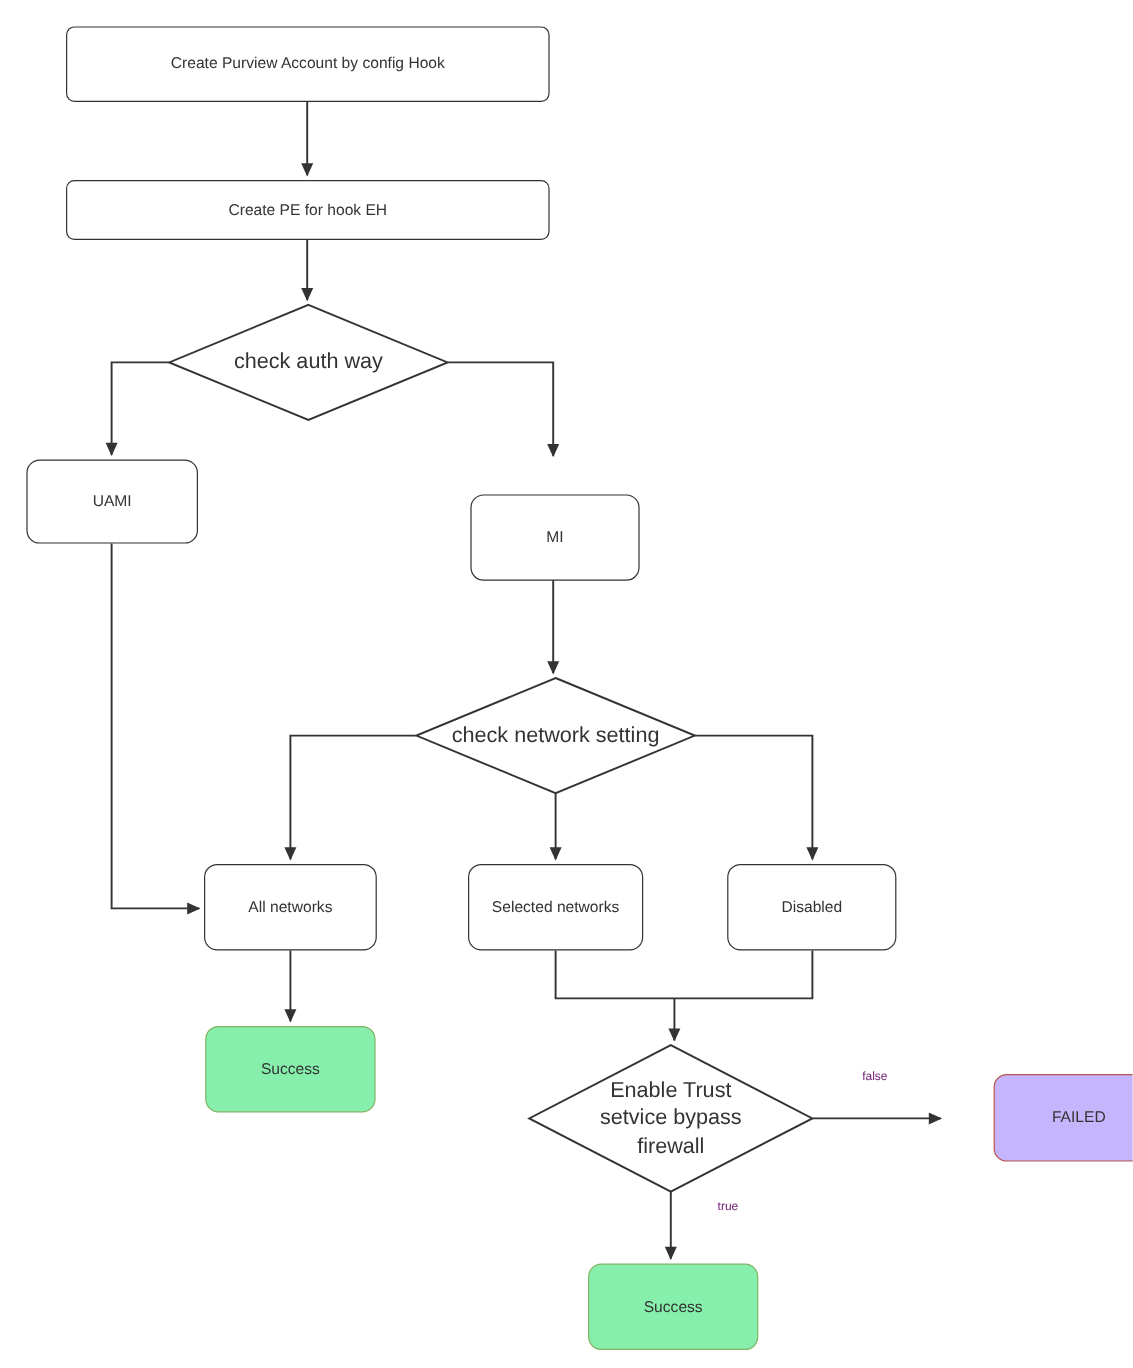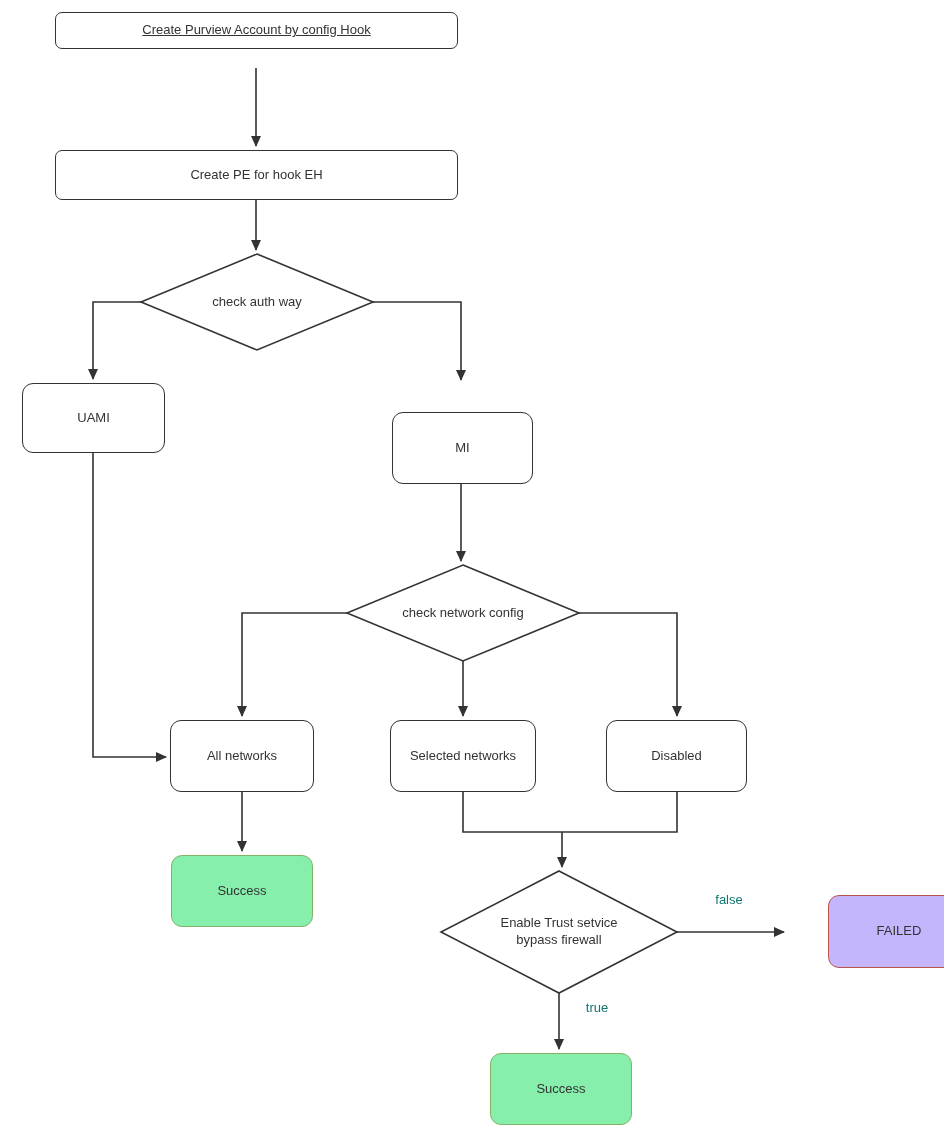--- a/index.html
+++ b/index.html
@@ -55,28 +55,28 @@
     border-color: #b85450;
     margin-left: 40px;
   }
   .diamond-label {
     position: absolute;
     display: flex;
     align-items: center;
     justify-content: center;
     text-align: center;
     color: #333333;
-    font-size: 13px;
+    font-size: 18px;
     line-height: 1.3;
     pointer-events: none;
   }
   .edge-label {
     position: absolute;
-    color: #0f766e;
-    font-size: 13px;
+    color: #701a75;
+    font-size: 10px;
     text-align: center;
   }
 </style>
 </head>
 <body>
 
 <div class="canvas">
 
   <svg class="edges-layer" width="944" height="1140" viewBox="0 0 944 1140" xmlns="http://www.w3.org/2000/svg">
     <defs>
@@ -98,21 +98,21 @@
     <path class="edge" d="M347,613 H242 V716" marker-end="url(#arrow)"></path>
     <path class="edge" d="M463,661 V716" marker-end="url(#arrow)"></path>
     <path class="edge" d="M579,613 H677 V716" marker-end="url(#arrow)"></path>
     <path class="edge" d="M242,792 V851" marker-end="url(#arrow)"></path>
     <path class="edge" d="M463,792 V832 H677 V792"></path>
     <path class="edge" d="M562,832 V867" marker-end="url(#arrow)"></path>
     <path class="edge" d="M677,932 H784" marker-end="url(#arrow)"></path>
     <path class="edge" d="M559,993 V1049" marker-end="url(#arrow)"></path>
   </svg>
 
-  <div class="node process" style="left:55px; top:12px; width:403px; height:37px;text-decoration:underline;">
+  <div class="node process" style="left:55px; top:22px; width:403px; height:63px;">
     <span>Create Purview Account by config Hook</span>
   </div>
 
   <div class="node rounded" style="left:22px; top:383px; width:143px; height:70px;">
     <span>UAMI</span>
   </div>
 
   <div class="node process" style="left:55px; top:150px; width:403px; height:50px;">
     <span>Create PE for hook EH</span>
   </div>
@@ -140,21 +140,21 @@
   <div class="node rounded failed" style="left:788px; top:895px; width:142px; height:73px;">
     <span>FAILED</span>
   </div>
 
   <div class="node rounded success" style="left:490px; top:1053px; width:142px; height:72px;">
     <span>Success</span>
   </div>
 
   <div class="diamond-label" style="left:157px; top:288px; width:200px; height:28px;">check auth way</div>
 
-  <div class="diamond-label" style="left:363px; top:599px; width:200px; height:28px;">check network config</div>
+  <div class="diamond-label" style="left:363px; top:599px; width:200px; height:28px;">check network setting</div>
 
   <div class="diamond-label" style="left:484px; top:908px; width:150px; height:48px;">Enable Trust setvice bypass firewall</div>
 
   <div class="edge-label" style="left:699px; top:892px; width:60px;">false</div>
 
-  <div class="edge-label" style="left:577px; top:1000px; width:40px; text-align:center;">true</div>
+  <div class="edge-label" style="left:598px; top:1000px; width:40px; text-align:left;">true</div>
 
 </div>
 
 </body></html>

